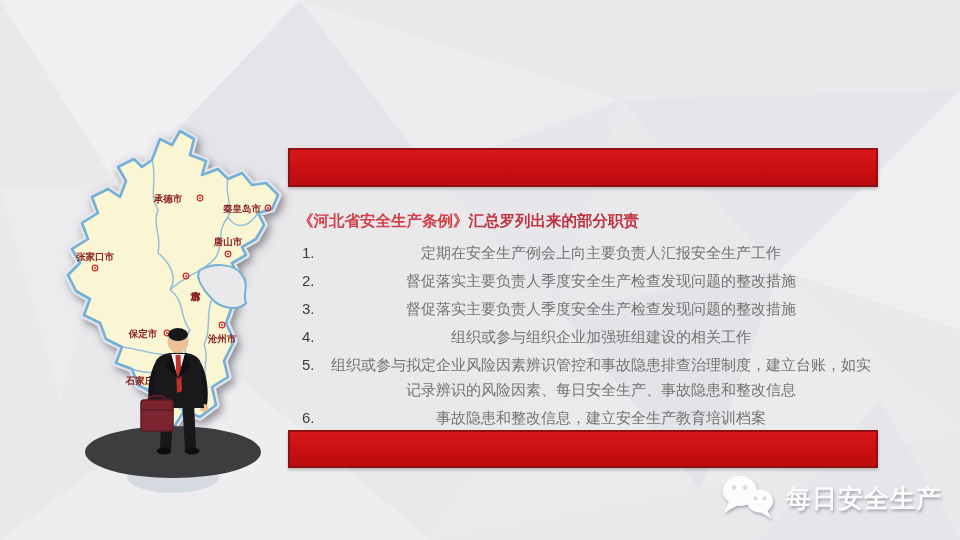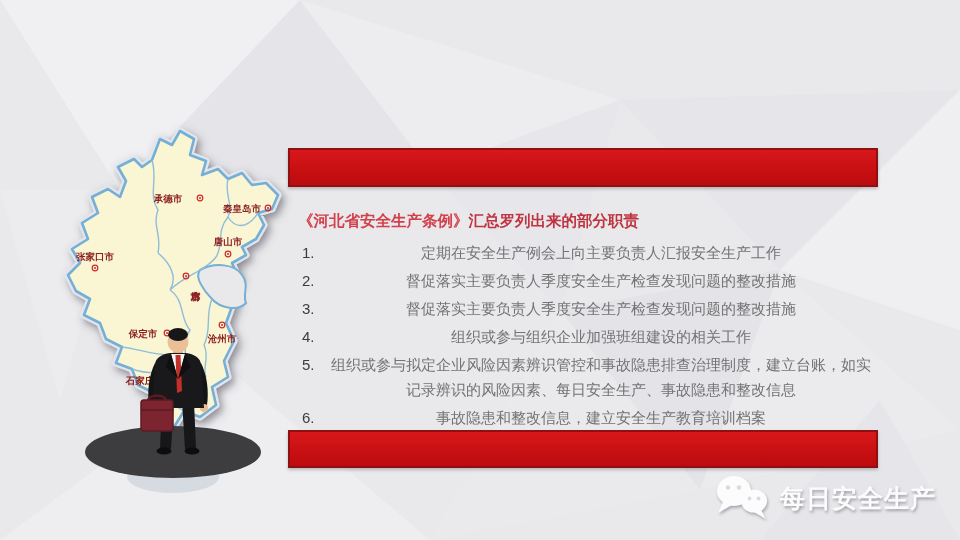--- a/index.html
+++ b/index.html
@@ -40,21 +40,21 @@
     position:relative; padding-left:32px; margin-bottom:3px;
     font-size:15px; line-height:25px; color:#737373; counter-increment:item;
   }
   .duty-list li::before {
     content:counter(item) ".";
     position:absolute; left:4px; top:0; color:#3b3b40;
   }
 
   .map-wrap { position:absolute; left:20px; top:105px; width:280px; height:430px; z-index:1; }
 
-  .brand { position:absolute; right:24px; top:474px; z-index:3; display:flex; align-items:center; }
+  .brand { position:absolute; right:18px; top:474px; z-index:3; display:flex; align-items:center; }
   .brand .brand-text {
     color:#fbfbfc; font-size:25px; font-weight:bold; letter-spacing:1px; margin-left:10px;
     text-shadow:1px 2px 3px rgba(150,150,158,0.9), 0 0 1px rgba(255,255,255,0.8);
     white-space:nowrap;
   }
 </style>
 </head>
 <body>
 
 <div class="slide">

